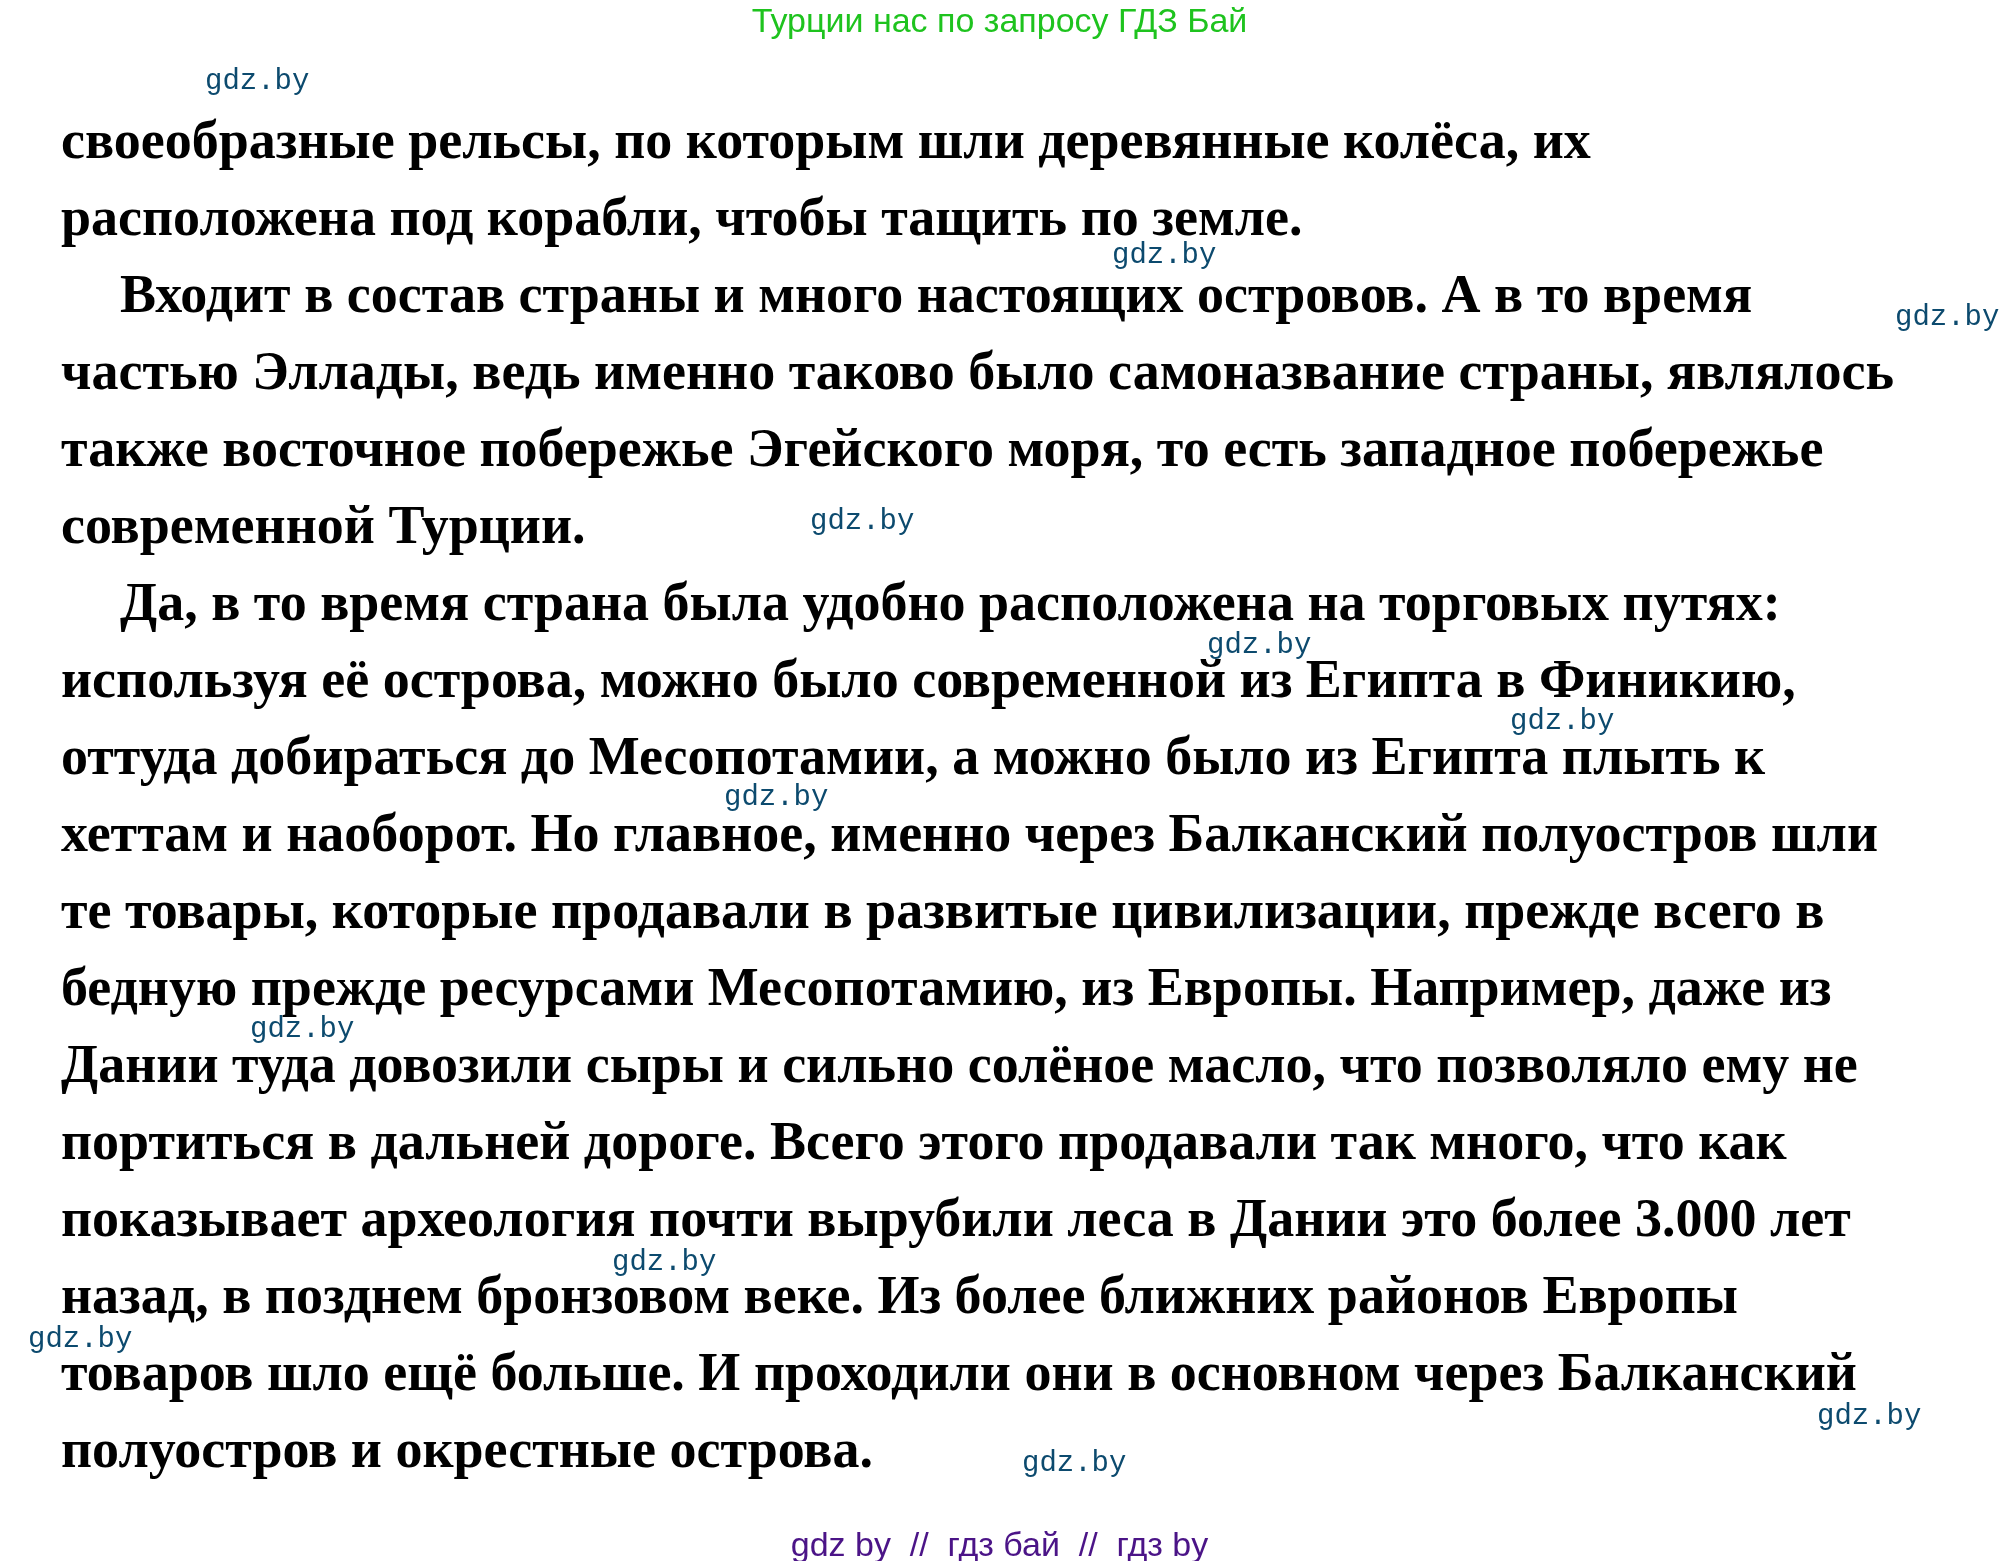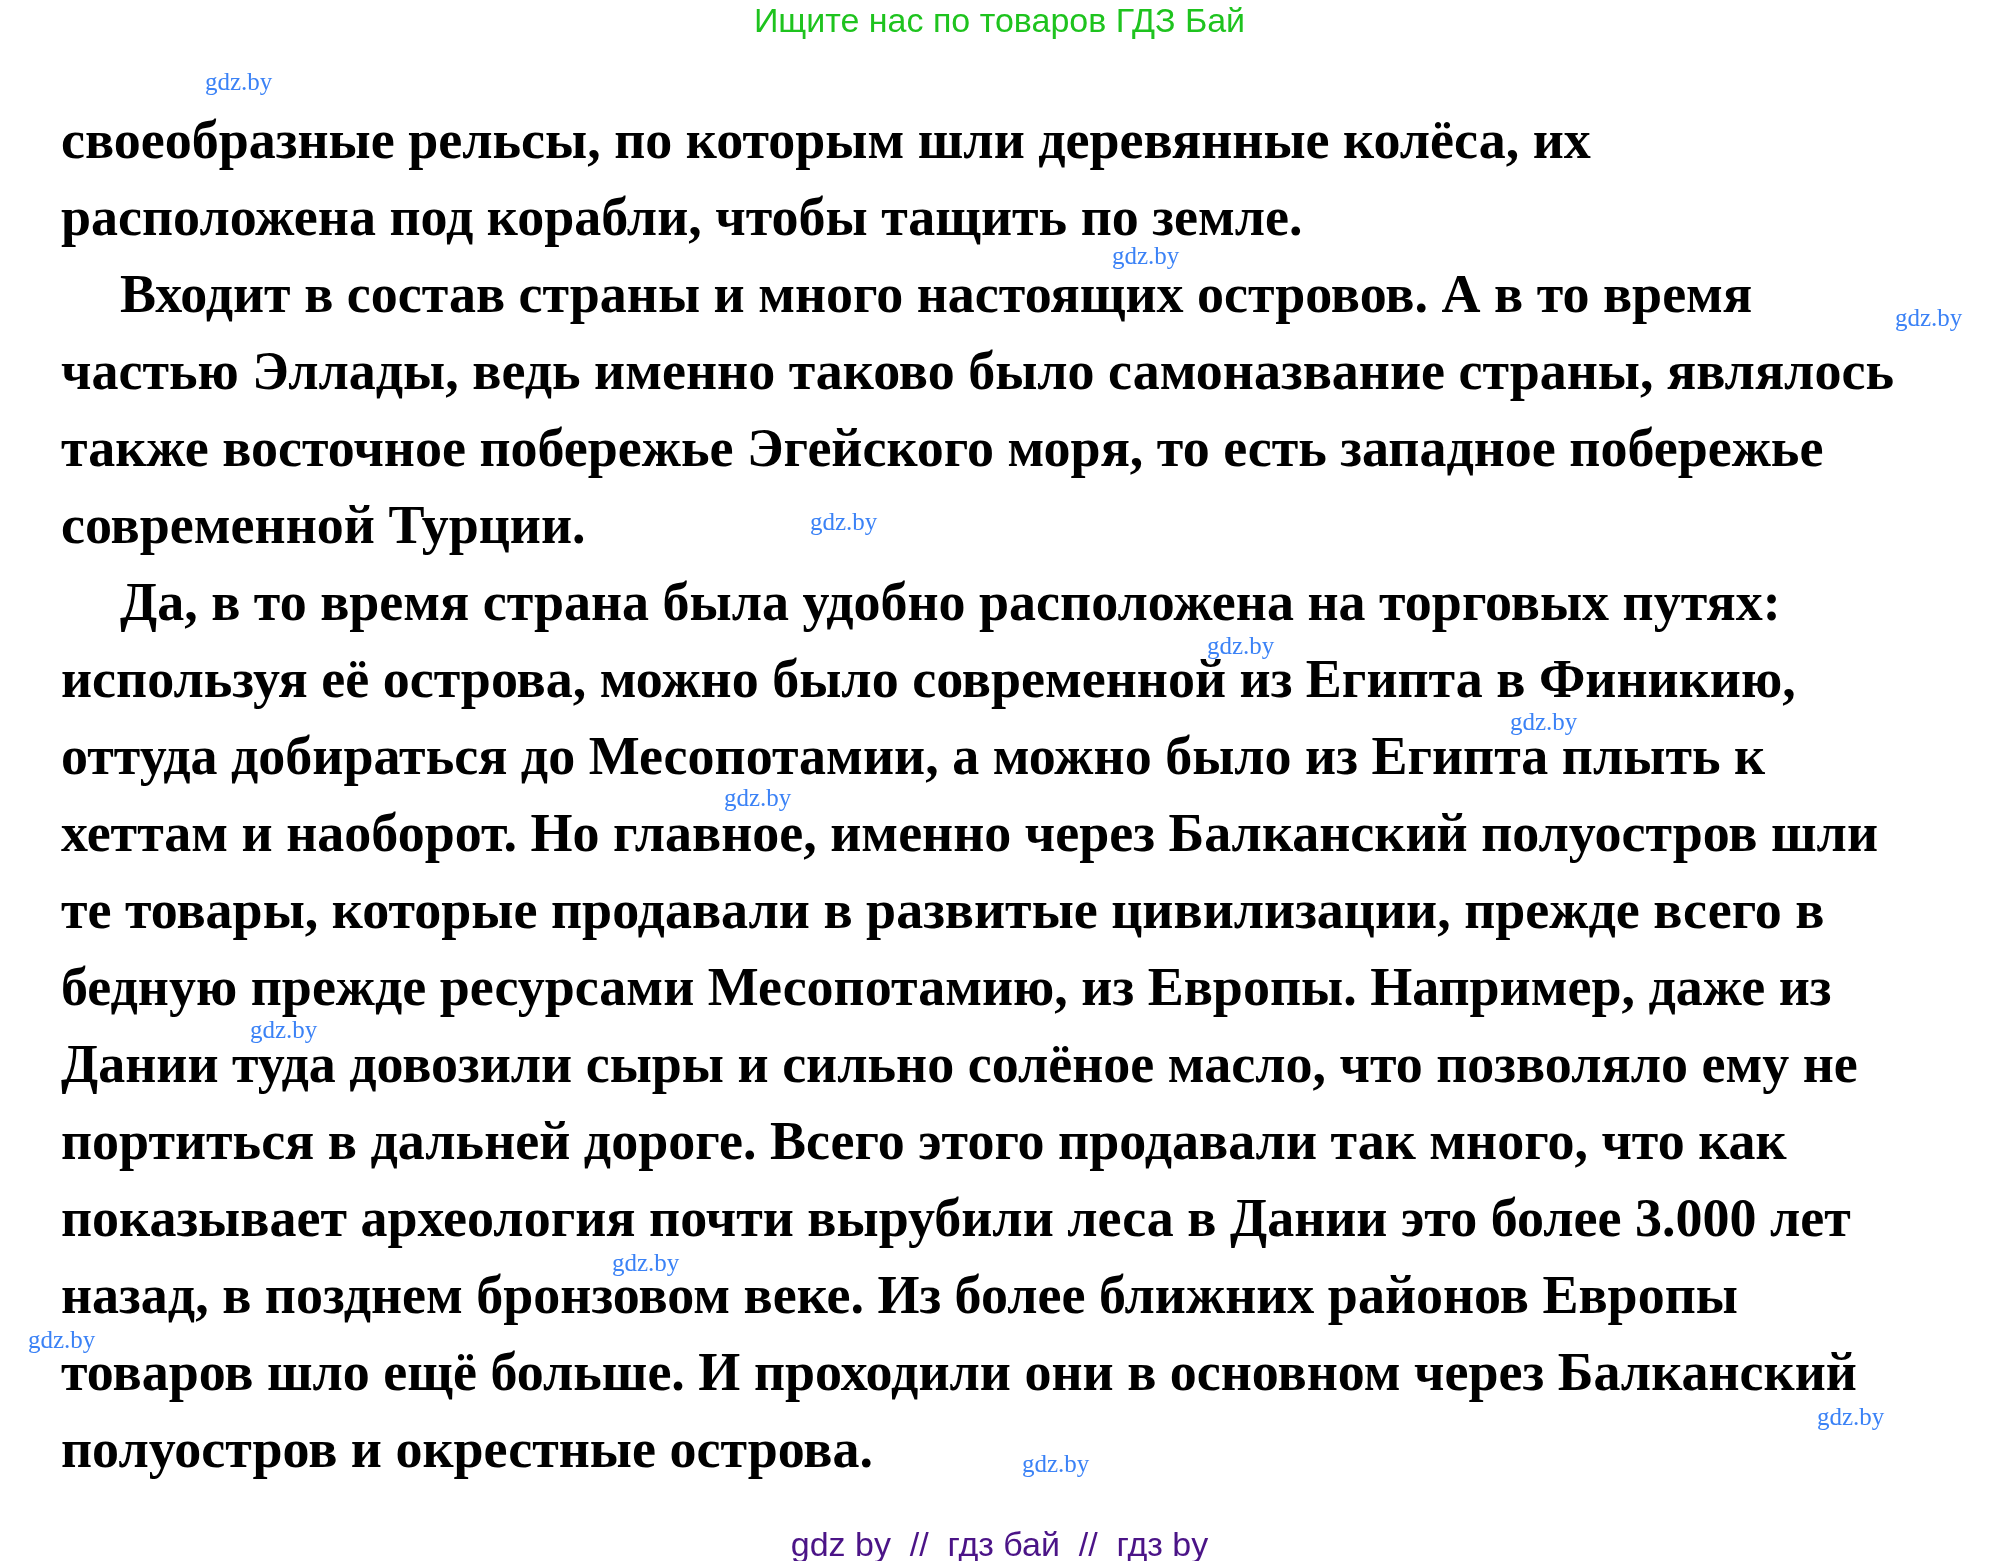--- a/index.html
+++ b/index.html
@@ -15,28 +15,28 @@
     color: #4b1487; white-space: pre;
   }
   .line {
     position: absolute; left: 61px;
     font-family: "Liberation Serif", serif; font-size: 54px; line-height: 64px;
     color: #000000; white-space: nowrap; font-weight: bold;
   }
   .line.indent { left: 120px; }
   .wm {
     position: absolute;
-    font-family: Liberation Serif, serif; font-size: 25px; line-height: 32px;
-    color: #3b82f6;
+    font-family: Liberation Mono, monospace; font-size: 29px; line-height: 32px;
+    color: #0c4a6e;
   }
 </style>
 </head>
 <body>
 
-<div class="header">Ищите нас по товаров ГДЗ Бай</div>
+<div class="header">Турции нас по запросу ГДЗ Бай</div>
 
 <div>
   <div class="line" style="top:108px">своеобразные рельсы, по которым шли деревянные колёса, их</div>
   <div class="line" style="top:185px">расположена под корабли, чтобы тащить по земле.</div>
   <div class="line indent" style="top:262px">Входит в состав страны и много настоящих островов. А в то время</div>
   <div class="line" style="top:339px">частью Эллады, ведь именно таково было самоназвание страны, являлось</div>
   <div class="line" style="top:416px">также восточное побережье Эгейского моря, то есть западное побережье</div>
   <div class="line" style="top:493px">современной Турции.</div>
   <div class="line indent" style="top:570px">Да, в то время страна была удобно расположена на торговых путях:</div>
   <div class="line" style="top:647px">используя её острова, можно было современной из Египта в Финикию,</div>

